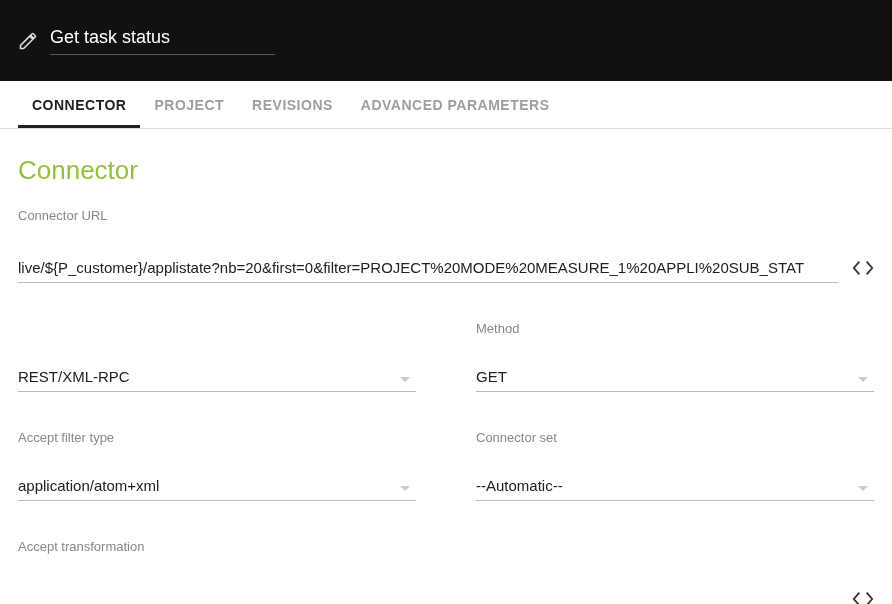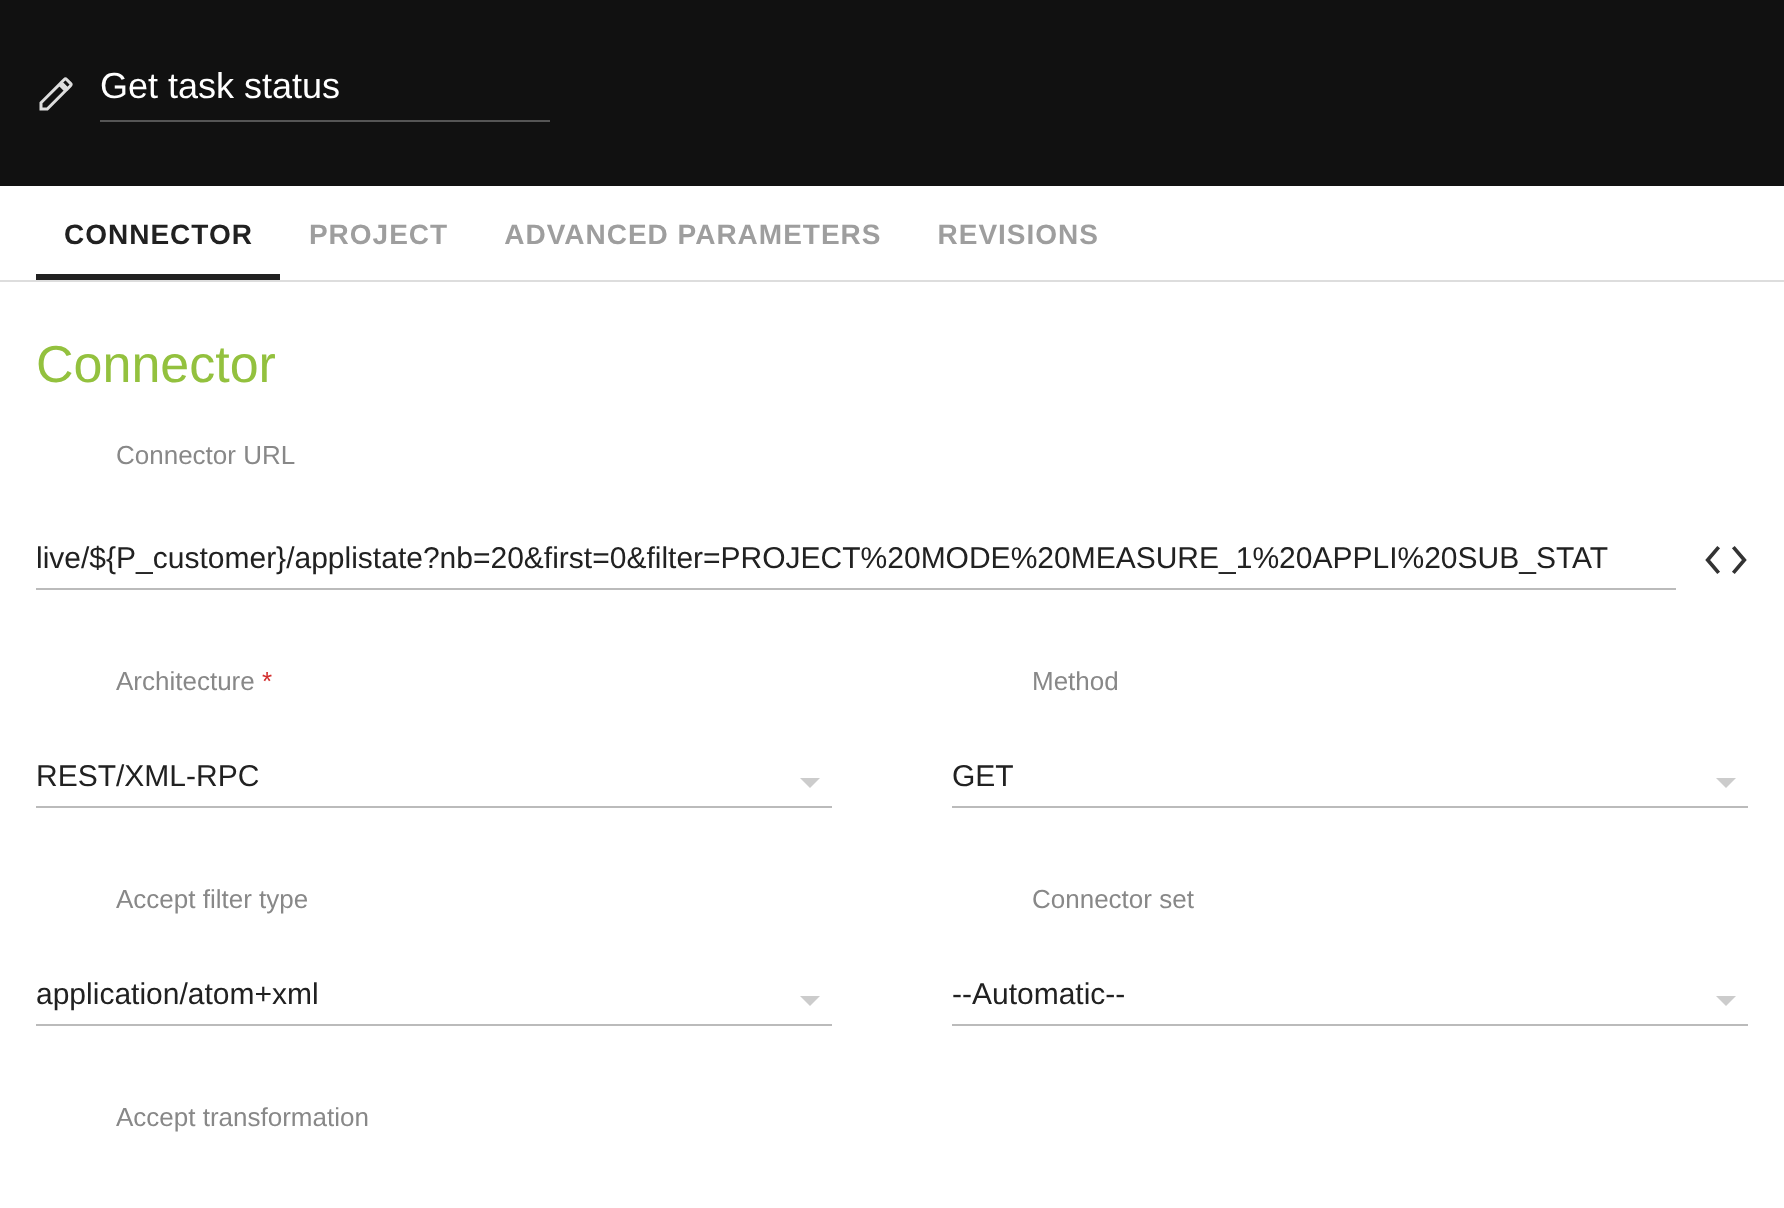--- a/index.html
+++ b/index.html
@@ -1,33 +1,33 @@
 <!DOCTYPE html>
 <html><head>
 <meta charset="utf-8">
 <style>
 * { box-sizing: border-box; margin: 0; padding: 0; }
 body { font-family: -apple-system, BlinkMacSystemFont, "Segoe UI", Arial, sans-serif; background: #fff; width: 892px; height: 604px; overflow: hidden; }
 
-.header { background: #111; height: 93px; display: flex; align-items: center; padding: 0 18px; }
+.header { background: #111; height: 81px; display: flex; align-items: center; padding: 0 18px; }
 .edit-icon { width: 20px; height: 20px; color: #ddd; margin-right: 12px; flex-shrink: 0; }
 .title-wrap { display: flex; flex-direction: column; }
 .title { color: #fff; font-size: 18px; font-weight: 400; padding-bottom: 6px; border-bottom: 1px solid #555; min-width: 225px; }
 
 .tabs { display: flex; padding: 0 18px; border-bottom: 1px solid #ddd; }
 .tab { padding: 16px 14px 12px; font-size: 14px; font-weight: 600; letter-spacing: 0.5px; color: #9e9e9e; cursor: pointer; border-bottom: 3px solid transparent; }
 .tab.active { color: #212121; border-bottom-color: #212121; }
 
 .content { padding: 26px 18px 0; }
 .section-title { color: #93c13e; font-size: 26px; font-weight: 400; margin-bottom: 22px; }
 
 .field-row { display: flex; gap: 60px; margin-bottom: 38px; align-items: flex-end; }
 .field { flex: 1; position: relative; }
 .field.full { width: 100%; }
-.field-label { font-size: 13px; color: #888; display: block; margin-bottom: 4px; margin-left: 40px; }
+.field-label { font-size: 13px; color: #888; display: block; margin-bottom: 4px; }
 .req { color: #d32f2f; }
 .field-value { font-size: 15px; color: #212121; border: none; border-bottom: 1px solid #bbb; padding: 4px 0 6px; width: 100%; background: transparent; outline: none; margin-top: 28px; }
 .field.select .caret { position: absolute; right: 6px; bottom: 10px; width: 0; height: 0; border-left: 5px solid transparent; border-right: 5px solid transparent; border-top: 5px solid #ccc; pointer-events: none; }
 
 .url-row { display: flex; align-items: flex-end; gap: 14px; margin-bottom: 38px; }
 .url-field { flex: 1; }
 .code-icon { width: 22px; height: 22px; color: #333; flex-shrink: 0; margin-bottom: 4px; cursor: pointer; }
 
 .half { flex: 0 0 calc(50% - 30px); }
 </style>
@@ -39,41 +39,40 @@
     <path d="M3 17.25V21h3.75L17.81 9.94l-3.75-3.75L3 17.25zM20.71 7.04a1 1 0 0 0 0-1.41l-2.34-2.34a1 1 0 0 0-1.41 0l-1.83 1.83 3.75 3.75 1.83-1.83z"></path>
   </svg>
   <div class="title-wrap">
     <span class="title">Get task status</span>
   </div>
 </div>
 
 <div class="tabs">
   <div class="tab active">CONNECTOR</div>
   <div class="tab">PROJECT</div>
+  <div class="tab">REVISIONS</div>
   <div class="tab">ADVANCED PARAMETERS</div>
-  <div class="tab">REVISIONS</div>
 </div>
 
 <div class="content">
   <h2 class="section-title">Connector</h2>
 
   <div class="url-row">
     <div class="field url-field">
       <label class="field-label">Connector URL</label>
       <input class="field-value" value="live/${P_customer}/applistate?nb=20&amp;first=0&amp;filter=PROJECT%20MODE%20MEASURE_1%20APPLI%20SUB_STAT" style="">
     </div>
     <svg class="code-icon" viewBox="0 0 24 24" fill="none" stroke="currentColor" stroke-width="2">
       <polyline points="8 5 2 12 8 19"></polyline>
         <polyline points="16 5 22 12 16 19"></polyline>
     </svg>
   </div>
 
   <div class="field-row">
     <div class="field select half">
-      <label class="field-label"><span>Architecture</span> <span class="req">*</span></label>
       <div class="field-value">REST/XML-RPC</div>
       <div class="caret"></div>
     </div>
     <div class="field select half">
       <label class="field-label">Method</label>
       <div class="field-value">GET</div>
       <div class="caret"></div>
     </div>
   </div>
 

